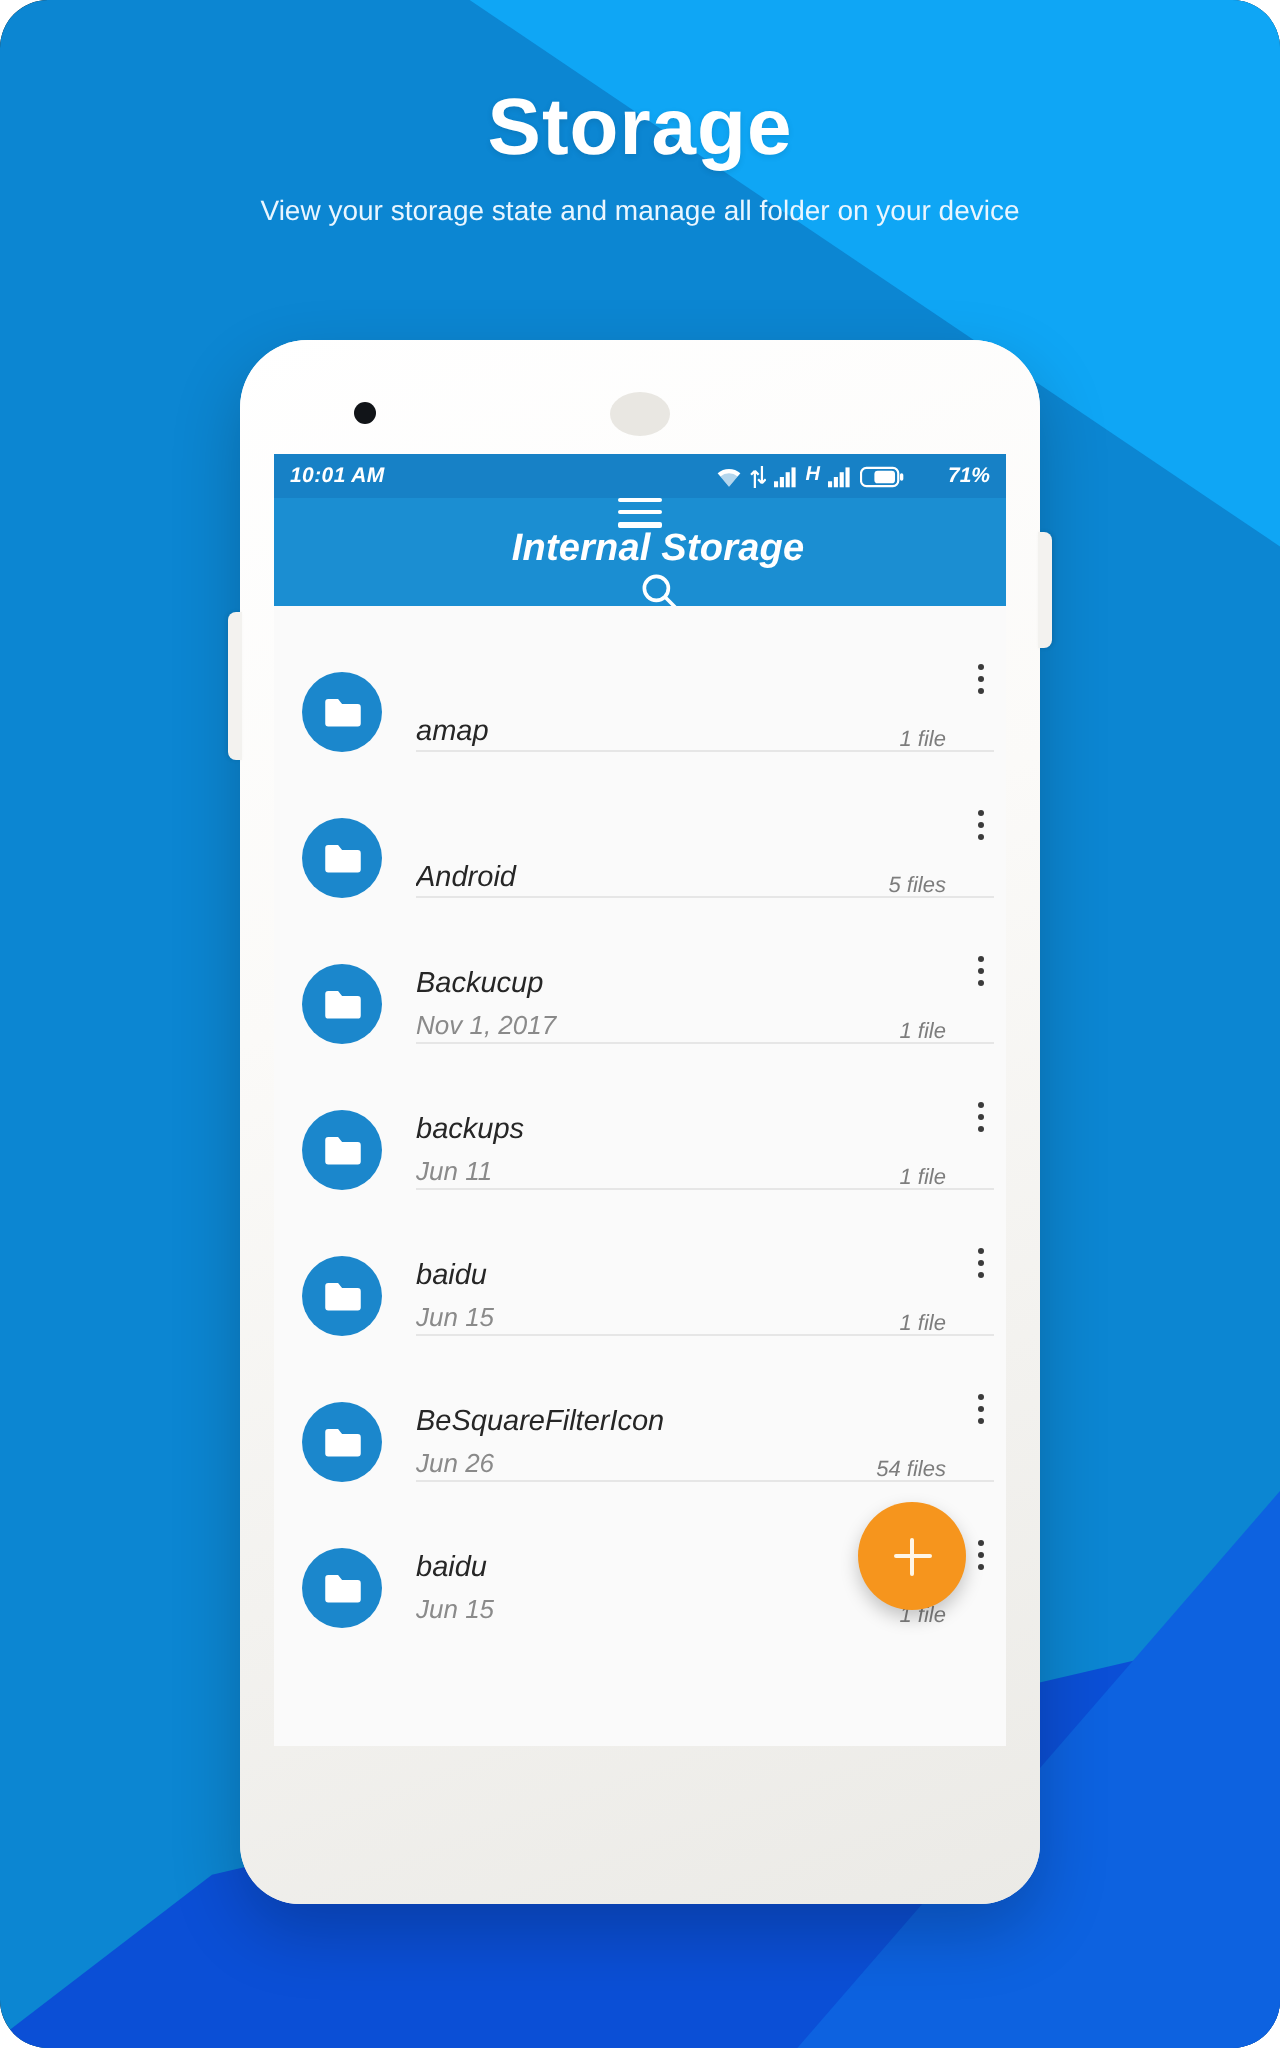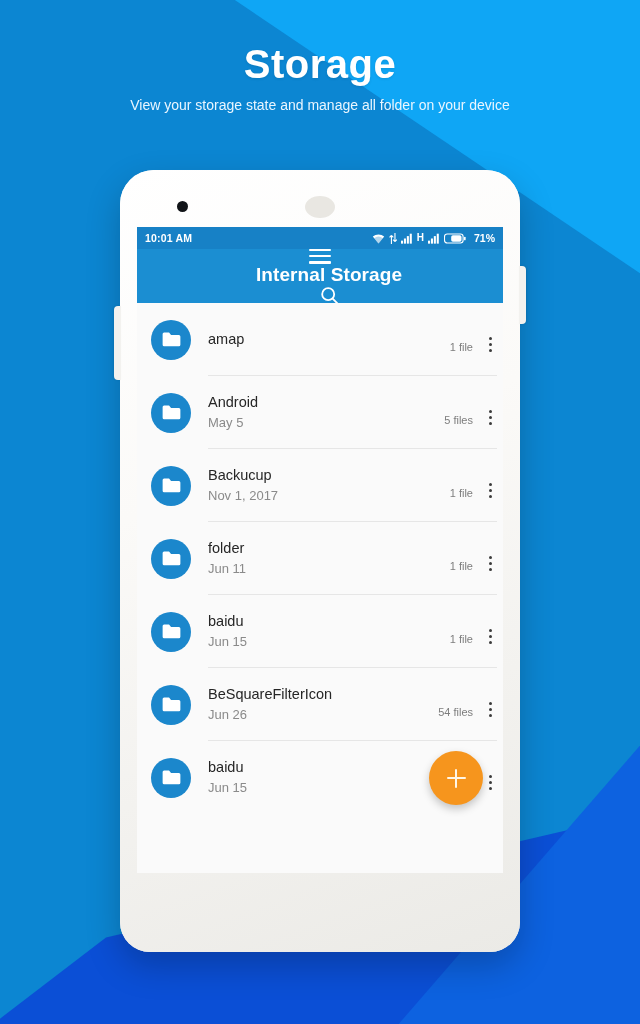--- a/index.html
+++ b/index.html
@@ -10,20 +10,21 @@
     overflow: hidden;
     font-family: "Liberation Sans", sans-serif;
   }
 
   #stage {
     position: relative;
     width: 640px;
     height: 1024px;
     background: #000000;
     overflow: hidden;
+    border-radius: 24px;
   }
 
   
   .bg-base {
     position: absolute;
     inset: 0;
     background: #0c86d2;
   }
   .bg-tri-topright {
     position: absolute;
@@ -80,20 +81,21 @@
   
   .phone {
     position: absolute;
     left: 120px;
     top: 170px;
     width: 400px;
     height: 782px;
     background: #f2f1ee;
     border-radius: 34px 34px 30px 30px;
     box-shadow: 0 14px 34px rgba(0,0,0,0.22);
+    font-style: italic;
   }
   .phone-inner-sheen {
     position: absolute;
     inset: 0;
     border-radius: 34px 34px 30px 30px;
     background: linear-gradient(160deg, #ffffff 0%, #fbfaf8 38%, #ebeae6 100%);
   }
   .phone-cam {
     position: absolute;
     left: 57px;
@@ -167,21 +169,21 @@
   }
   .status-right svg { display: block; }
   .status-h {
     font-size: 10px;
     font-weight: bold;
     line-height: 1;
   }
   .status-batt-pct {
     font-size: 10.5px;
     font-weight: bold;
-    margin-left: 4px;
+    margin-left: 18px;
   }
 
   
   .appbar {
     height: 54px;
     background: #1b8ed2;
     display: flex;
     align-items: center;
     padding: 0 14px;
     color: #ffffff;
@@ -221,21 +223,21 @@
   .list {
     background: #fafafa;
     height: 570px;
     overflow: hidden;
     position: relative;
   }
   .row {
     position: relative;
     height: 73px;
     display: flex;
-    align-items: center;
+    align-items: flex-end;
     padding: 0 0 0 14px;
     cursor: pointer;
   }
   .row-divider {
     position: absolute;
     left: 71px;
     right: 6px;
     bottom: 0;
     height: 1px;
     background: #e6e6e6;
@@ -442,21 +444,20 @@
   </div>
 
   <div class="row">
     <div class="folder-icon">
       <svg width="21" height="17" viewBox="0 0 22 18">
         <path d="M1.6 3.2 A1.6 1.6 0 0 1 3.2 1.6 H8.4 L10.5 4.3 H18.8 A1.6 1.6 0 0 1 20.4 5.9 V14.6 A1.6 1.6 0 0 1 18.8 16.2 H3.2 A1.6 1.6 0 0 1 1.6 14.6 Z" fill="#ffffff"></path>
       </svg>
     </div>
     <div class="row-text">
       <div class="row-name">Android</div>
-      <div class="row-date">May 5</div>
     </div>
     <div class="row-count">5 files</div>
     <div class="row-menu">
       <i></i>
               <i></i>
               <i></i>
     </div>
     <div class="row-divider"></div>
   </div>
 
@@ -479,21 +480,21 @@
     <div class="row-divider"></div>
   </div>
 
   <div class="row">
     <div class="folder-icon">
       <svg width="21" height="17" viewBox="0 0 22 18">
         <path d="M1.6 3.2 A1.6 1.6 0 0 1 3.2 1.6 H8.4 L10.5 4.3 H18.8 A1.6 1.6 0 0 1 20.4 5.9 V14.6 A1.6 1.6 0 0 1 18.8 16.2 H3.2 A1.6 1.6 0 0 1 1.6 14.6 Z" fill="#ffffff"></path>
       </svg>
     </div>
     <div class="row-text">
-      <div class="row-name">folder</div>
+      <div class="row-name">backups</div>
       <div class="row-date">Jun 11</div>
     </div>
     <div class="row-count">1 file</div>
     <div class="row-menu">
       <i></i>
               <i></i>
               <i></i>
     </div>
     <div class="row-divider"></div>
   </div>

